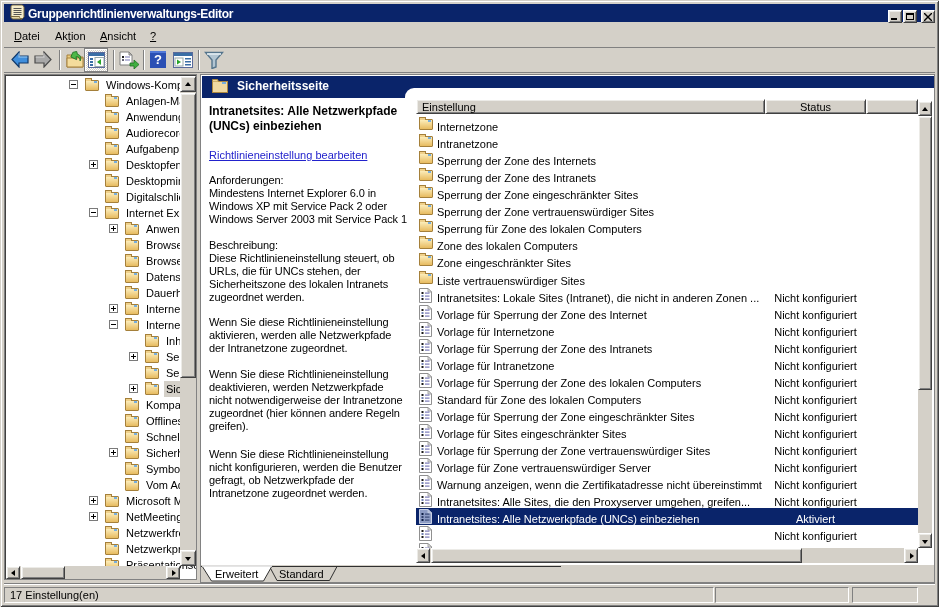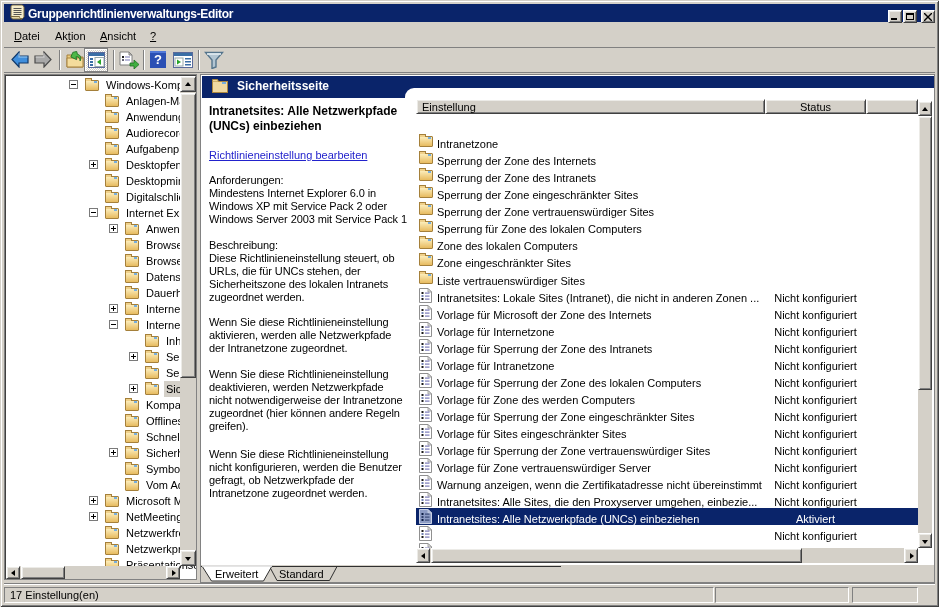--- a/index.html
+++ b/index.html
@@ -349,20 +349,24 @@
 <div class="abs desc" style="top:99px">Anforderungen:<br>Mindestens Internet Explorer 6.0 in<br>Windows XP mit Service Pack 2 oder<br>Windows Server 2003 mit Service Pack 1</div>
 <div class="abs desc" style="top:164px">Beschreibung:<br>Diese Richtlinieneinstellung steuert, ob<br>URLs, die für UNCs stehen, der<br>Sicherheitszone des lokalen Intranets<br>zugeordnet werden.</div>
 <div class="abs desc" style="top:241px">Wenn Sie diese Richtlinieneinstellung<br>aktivieren, werden alle Netzwerkpfade<br>der Intranetzone zugeordnet.</div>
 <div class="abs desc" style="top:293px">Wenn Sie diese Richtlinieneinstellung<br>deaktivieren, werden Netzwerkpfade<br>nicht notwendigerweise der Intranetzone<br>zugeordnet (hier können andere Regeln<br>greifen).</div>
 <div class="abs desc" style="top:373px">Wenn Sie diese Richtlinieneinstellung<br>nicht konfigurieren, werden die Benutzer<br>gefragt, ob Netzwerkpfade der<br>Intranetzone zugeordnet werden.</div>
 <div class="hseg" style="left:215px;width:349px">
         <span style="position:absolute;left:5px">Einstellung</span>
       </div>
 <div class="hseg" style="left:564px;width:101px;text-align:center">Status</div>
 <div class="hseg" style="left:665px;width:52px"></div>
+<div class="lrow" style="top:41.0px;left:215px;width:502px">
+        <span class="fld" style="left:3px"></span>
+        <span style="position:absolute;left:21px">Internetzone</span>
+      </div>
 <div class="lrow" style="top:58.0px;left:215px;width:502px">
         <span class="fld" style="left:3px"></span>
         <span style="position:absolute;left:21px">Intranetzone</span>
       </div>
 <div class="lrow" style="top:75.1px;left:215px;width:502px">
         <span class="fld" style="left:3px"></span>
         <span style="position:absolute;left:21px">Sperrung der Zone des Internets</span>
       </div>
 <div class="lrow" style="top:92.2px;left:215px;width:502px">
         <span class="fld" style="left:3px"></span>
@@ -410,21 +414,21 @@
         <svg class="doc" width="13" height="15" viewBox="0 0 13 15">
           <path d="M.5.5h8.5L12.5 4v10.5H.5z" fill="#fff" stroke="#909090"></path>
           <path d="M9 .5L12.5 4H9z" fill="#e8e8e8" stroke="#909090" stroke-width=".8"></path>
           <rect x="2.5" y="4" width="2" height="2" fill="#1a1a1a"></rect>
           <rect x="2.5" y="7" width="2" height="2" fill="#7080b0"></rect>
           <rect x="2.5" y="10" width="2" height="2" fill="#1a1a1a"></rect>
           <rect x="6" y="4.5" width="4.5" height="1.2" fill="#7a7ab8"></rect>
           <rect x="6" y="7.5" width="4.5" height="1.2" fill="#7a7ab8"></rect>
           <rect x="6" y="10.5" width="4.5" height="1.2" fill="#7a7ab8"></rect>
         </svg>
-        <span style="position:absolute;left:21px">Vorlage für Microsoft der Zone des Internets</span>
+        <span style="position:absolute;left:21px">Vorlage für Sperrung der Zone des Internet</span>
         <span class="stat">Nicht konfiguriert</span>
       </div>
 <div class="lrow" style="top:245.6px;left:215px;width:502px">
         <svg class="doc" width="13" height="15" viewBox="0 0 13 15">
           <path d="M.5.5h8.5L12.5 4v10.5H.5z" fill="#fff" stroke="#909090"></path>
           <path d="M9 .5L12.5 4H9z" fill="#e8e8e8" stroke="#909090" stroke-width=".8"></path>
           <rect x="2.5" y="4" width="2" height="2" fill="#1a1a1a"></rect>
           <rect x="2.5" y="7" width="2" height="2" fill="#7080b0"></rect>
           <rect x="2.5" y="10" width="2" height="2" fill="#1a1a1a"></rect>
           <rect x="6" y="4.5" width="4.5" height="1.2" fill="#7a7ab8"></rect>
@@ -480,21 +484,21 @@
         <svg class="doc" width="13" height="15" viewBox="0 0 13 15">
           <path d="M.5.5h8.5L12.5 4v10.5H.5z" fill="#fff" stroke="#909090"></path>
           <path d="M9 .5L12.5 4H9z" fill="#e8e8e8" stroke="#909090" stroke-width=".8"></path>
           <rect x="2.5" y="4" width="2" height="2" fill="#1a1a1a"></rect>
           <rect x="2.5" y="7" width="2" height="2" fill="#7080b0"></rect>
           <rect x="2.5" y="10" width="2" height="2" fill="#1a1a1a"></rect>
           <rect x="6" y="4.5" width="4.5" height="1.2" fill="#7a7ab8"></rect>
           <rect x="6" y="7.5" width="4.5" height="1.2" fill="#7a7ab8"></rect>
           <rect x="6" y="10.5" width="4.5" height="1.2" fill="#7a7ab8"></rect>
         </svg>
-        <span style="position:absolute;left:21px">Vorlage für Zone des werden Computers</span>
+        <span style="position:absolute;left:21px">Standard für Zone des lokalen Computers</span>
         <span class="stat">Nicht konfiguriert</span>
       </div>
 <div class="lrow" style="top:330.9px;left:215px;width:502px">
         <svg class="doc" width="13" height="15" viewBox="0 0 13 15">
           <path d="M.5.5h8.5L12.5 4v10.5H.5z" fill="#fff" stroke="#909090"></path>
           <path d="M9 .5L12.5 4H9z" fill="#e8e8e8" stroke="#909090" stroke-width=".8"></path>
           <rect x="2.5" y="4" width="2" height="2" fill="#1a1a1a"></rect>
           <rect x="2.5" y="7" width="2" height="2" fill="#7080b0"></rect>
           <rect x="2.5" y="10" width="2" height="2" fill="#1a1a1a"></rect>
           <rect x="6" y="4.5" width="4.5" height="1.2" fill="#7a7ab8"></rect>
@@ -564,21 +568,21 @@
         <svg class="doc" width="13" height="15" viewBox="0 0 13 15">
           <path d="M.5.5h8.5L12.5 4v10.5H.5z" fill="#fff" stroke="#909090"></path>
           <path d="M9 .5L12.5 4H9z" fill="#e8e8e8" stroke="#909090" stroke-width=".8"></path>
           <rect x="2.5" y="4" width="2" height="2" fill="#1a1a1a"></rect>
           <rect x="2.5" y="7" width="2" height="2" fill="#7080b0"></rect>
           <rect x="2.5" y="10" width="2" height="2" fill="#1a1a1a"></rect>
           <rect x="6" y="4.5" width="4.5" height="1.2" fill="#7a7ab8"></rect>
           <rect x="6" y="7.5" width="4.5" height="1.2" fill="#7a7ab8"></rect>
           <rect x="6" y="10.5" width="4.5" height="1.2" fill="#7a7ab8"></rect>
         </svg>
-        <span style="position:absolute;left:21px">Intranetsites: Alle Sites, die den Proxyserver umgehen, einbezie...</span>
+        <span style="position:absolute;left:21px">Intranetsites: Alle Sites, die den Proxyserver umgehen, greifen...</span>
         <span class="stat">Nicht konfiguriert</span>
       </div>
 <div class="lrow" style="top:433.2px;left:215px;width:502px;background:#0a246a;color:#fff">
         <svg class="doc" width="13" height="15" viewBox="0 0 13 15">
           <path d="M.5.5h8.5L12.5 4v10.5H.5z" fill="#8d9cc4" stroke="#c8d0e4"></path>
           <path d="M9 .5L12.5 4H9z" fill="#aab6d4" stroke="#c8d0e4" stroke-width=".8"></path>
           <rect x="2.5" y="4" width="2" height="2" fill="#0a1a40"></rect>
           <rect x="2.5" y="7" width="2" height="2" fill="#32406a"></rect>
           <rect x="2.5" y="10" width="2" height="2" fill="#0a1a40"></rect>
           <rect x="6" y="4.5" width="4.5" height="1.2" fill="#3a4a78"></rect>

